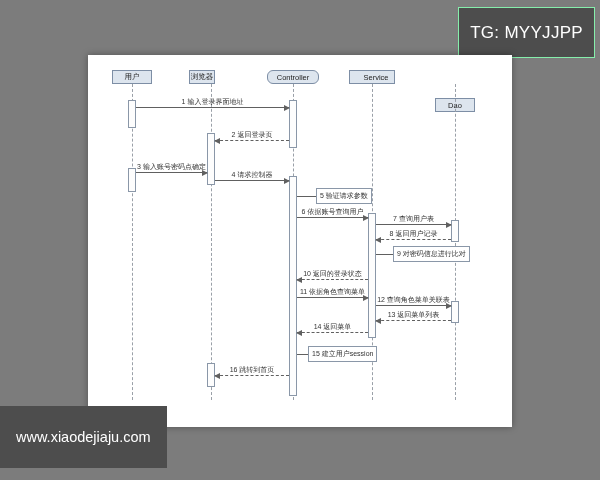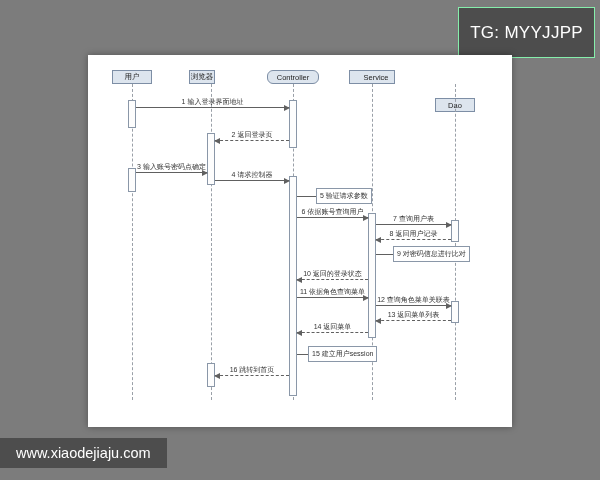--- a/index.html
+++ b/index.html
@@ -49,21 +49,21 @@
     border:1px solid #8a97a8;padding:3px 3px;
     font-size:7px;line-height:8px;color:#333;text-align:center;white-space:nowrap;
   }
   .conn{position:absolute;height:0;border-top:1px solid #606060;}
   
   .badge{
     position:absolute;background:#4d4d4d;color:#ffffff;
     display:flex;align-items:center;white-space:nowrap;
   }
   .tg{top:7px;right:5px;height:25px;padding:12px 11px;font-size:17px;letter-spacing:.3px;border:1px solid #86efac;}
-  .wm{left:0;bottom:12px;height:30px;padding:0 16px;font-size:14.5px;}
+  .wm{left:0;bottom:12px;height:30px;padding:16px 16px;font-size:14.5px;}
 </style>
 </head>
 <body>
 
 <div class="screen">
 
   <div class="badge tg">TG: MYYJJPP</div>
 
   <div class="page">
 

